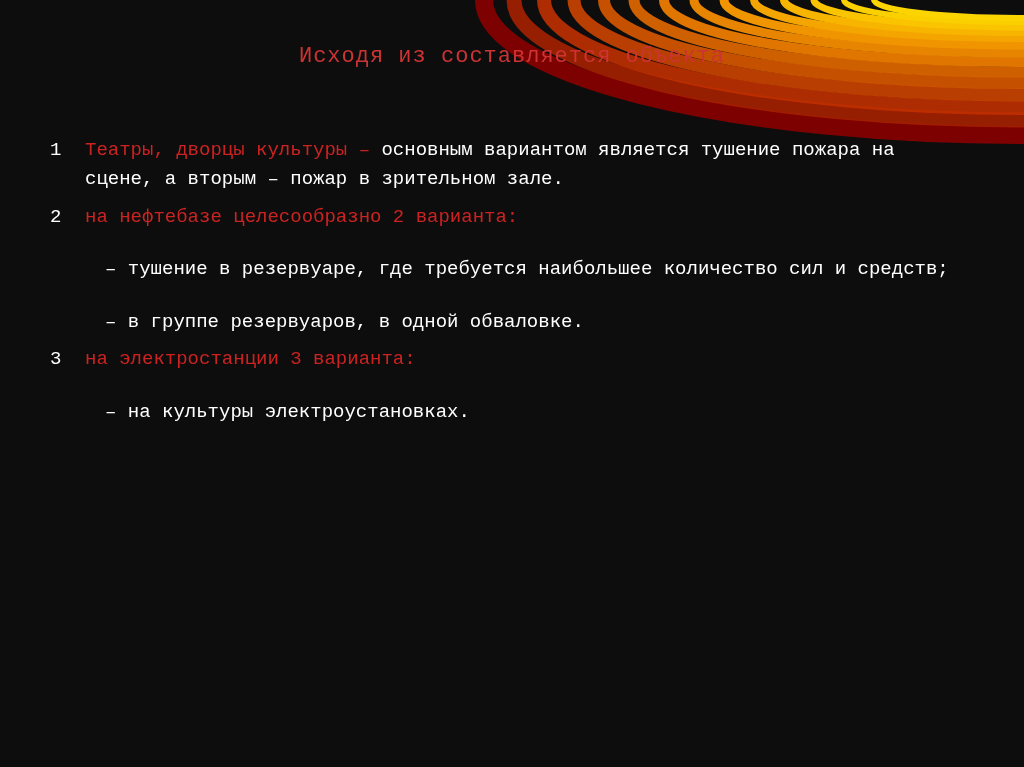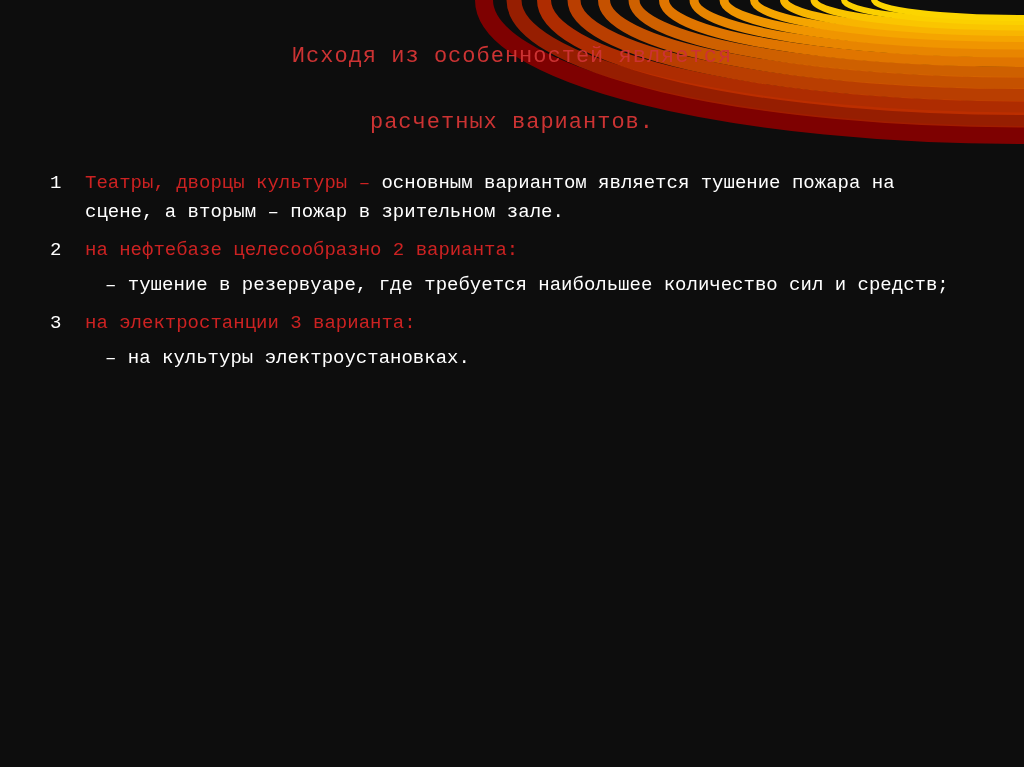--- a/index.html
+++ b/index.html
@@ -82,21 +82,21 @@
       font-size: 19px;
     }
 
     .item-text {
       color: #ffffff;
       font-size: 19px;
     }
 
     .sub-item {
       margin-left: 20px;
-      margin-top: 6px;
+      margin-top: 23px;
       font-size: 19px;
       color: #ffffff;
       line-height: 1.55;
     }
   </style>
 </head>
 <body>
 
 <div class="slide-container">
 
@@ -114,23 +114,22 @@
       <ellipse cx="620" cy="0" rx="300" ry="45" fill="none" stroke="#F09500" stroke-width="9" opacity="1"></ellipse>
       <ellipse cx="620" cy="0" rx="270" ry="38" fill="none" stroke="#F5A500" stroke-width="8" opacity="1"></ellipse>
       <ellipse cx="620" cy="0" rx="240" ry="32" fill="none" stroke="#F8B500" stroke-width="8" opacity="1"></ellipse>
       <ellipse cx="620" cy="0" rx="210" ry="27" fill="none" stroke="#FAC500" stroke-width="7" opacity="1"></ellipse>
       <ellipse cx="620" cy="0" rx="180" ry="22" fill="none" stroke="#FBD000" stroke-width="6" opacity="1"></ellipse>
       <ellipse cx="620" cy="0" rx="150" ry="18" fill="none" stroke="#FCD500" stroke-width="6" opacity="1"></ellipse>
     </svg>
   </div>
 
   <div class="header-text">
-    <span>Исходя из особенностей является</span><br>
+    <span>Исходя из составляется объекта</span><br>
     <br>
-    <span>расчетных вариантов.</span>
   </div>
 
   <div class="content-area">
 
     <div class="list-item">
       <span class="item-number">1</span>
       <div class="item-content">
         <span class="item-title">
           <span>Театры, дворцы культуры –</span>
         </span>
@@ -142,20 +141,23 @@
 
     <div class="list-item">
       <span class="item-number">2</span>
       <div class="item-content">
         <span class="item-title">
           <span>на нефтебазе целесообразно 2 варианта:</span>
         </span>
         <div class="sub-item">
           <span>– тушение в резервуаре, где требуется наибольшее количество сил и средств;</span>
         </div>
+        <div class="sub-item">
+          <span>– в группе резервуаров, в одной обваловке.</span>
+        </div>
       </div>
     </div>
 
     <div class="list-item">
       <span class="item-number">3</span>
       <div class="item-content">
         <span class="item-title">
           <span>на электростанции 3 варианта:</span>
         </span>
         <div class="sub-item">

